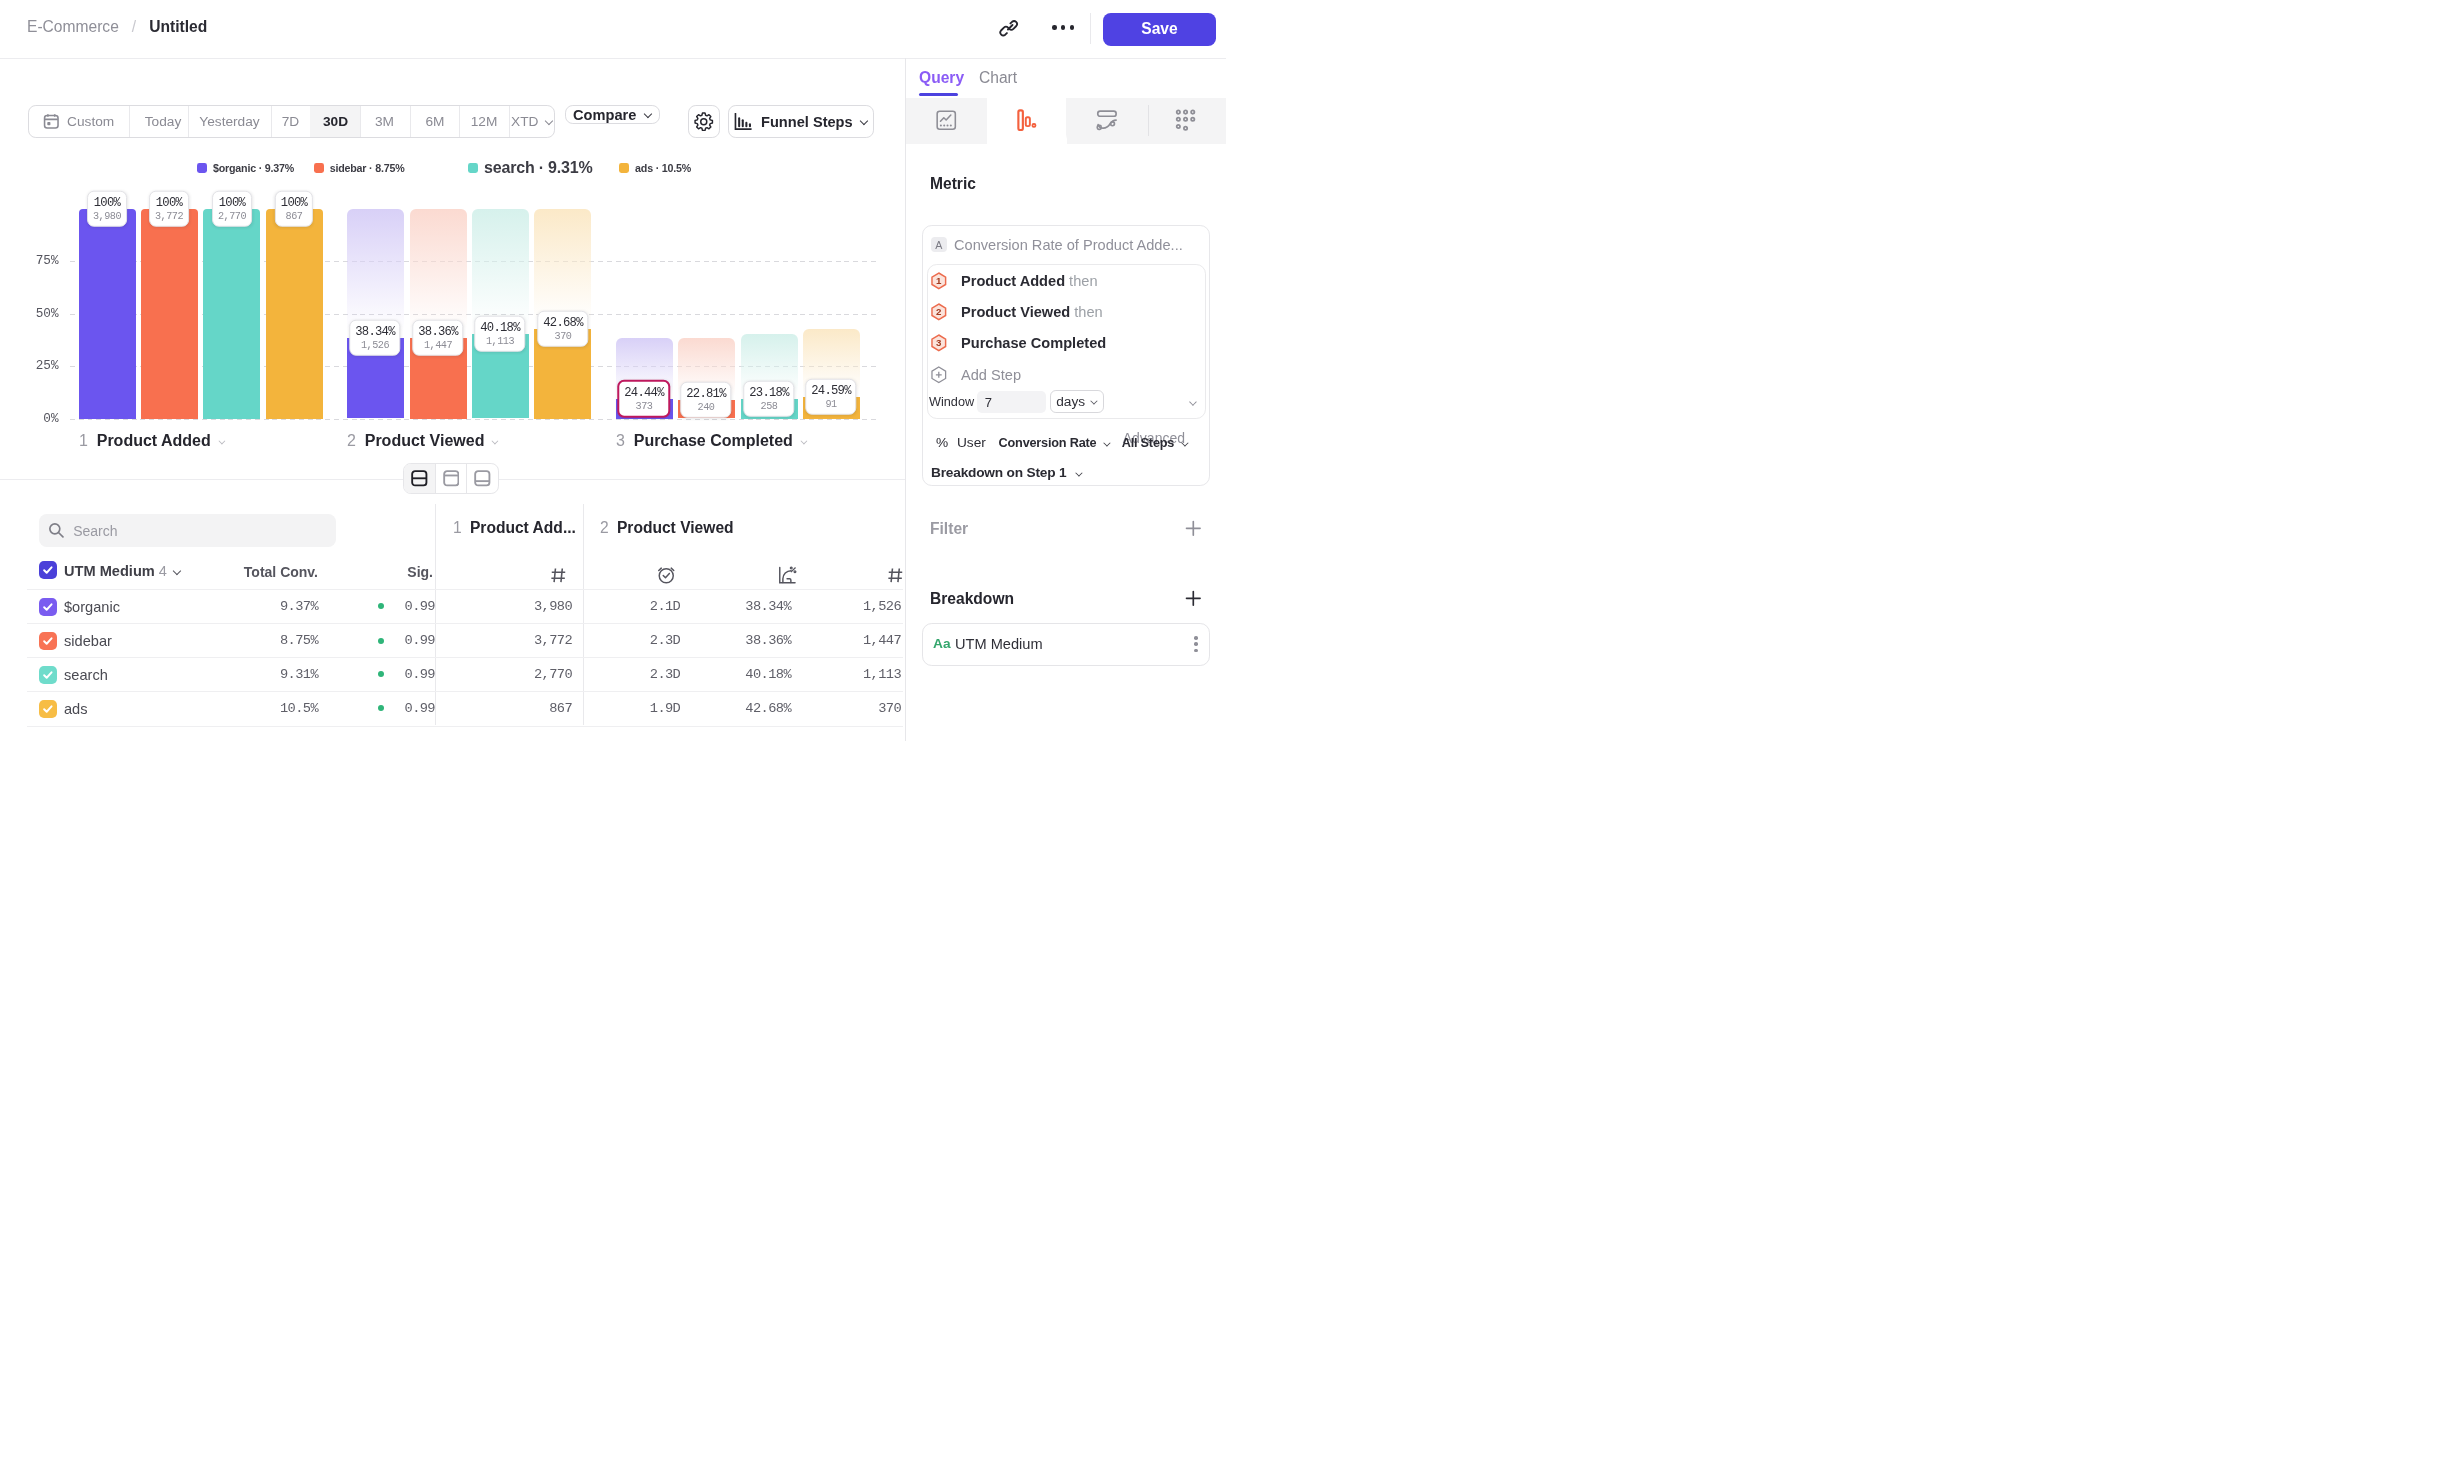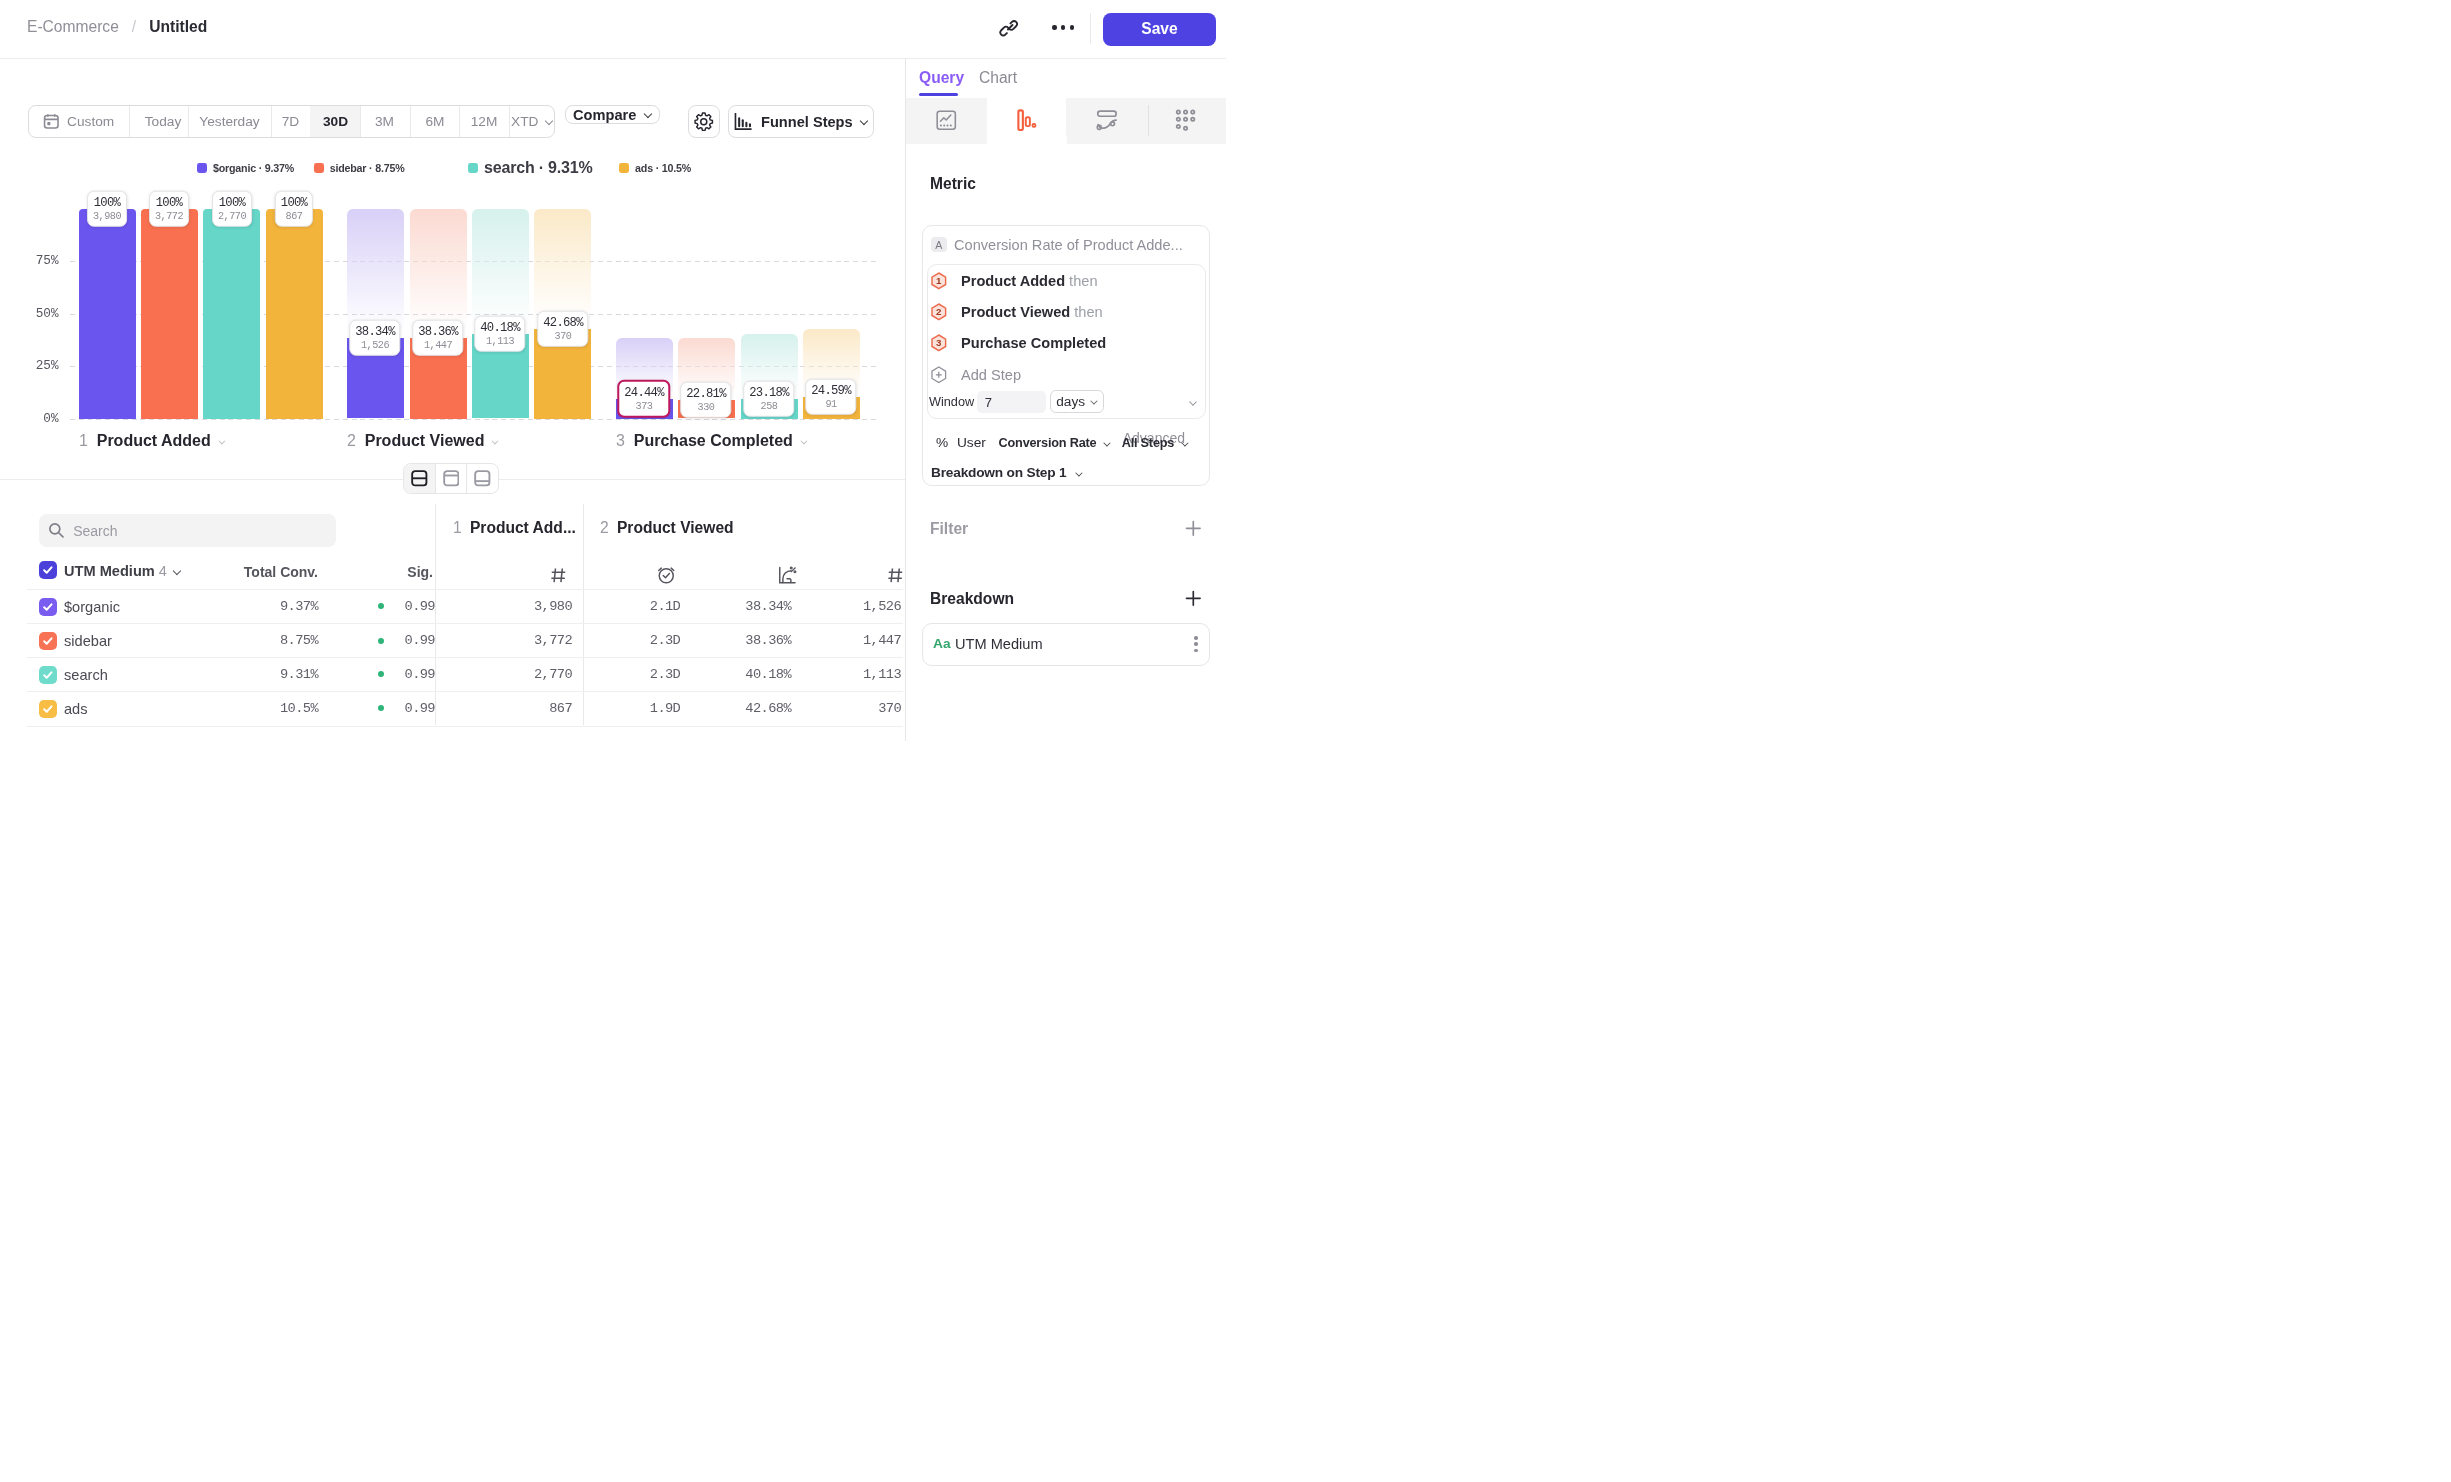--- a/index.html
+++ b/index.html
@@ -132,21 +132,21 @@
 <div class="abs mono" style="left:563px;top:329px;transform:translate(-50%,-50%);background:#fff;border:1px solid #E3E3E7;border-radius:6.8px;box-shadow:0 1px 2.9px rgba(30,30,40,.10);padding:3.9px 4.9px 2.9px;text-align:center;z-index:3;">
       <div style="font-size:12.2px;color:#2E2E36;line-height:15px;letter-spacing:-0.7px;">42.68%</div>
       <div style="font-size:10.2px;color:#8C8C95;line-height:12.7px;letter-spacing:-0.5px;">370</div>
     </div>
 <div class="abs mono" style="left:644px;top:399px;transform:translate(-50%,-50%);background:#fff;border:2px solid #be185d;border-radius:6.8px;box-shadow:0 1px 2.9px rgba(30,30,40,.10);padding:3.9px 4.9px 2.9px;text-align:center;z-index:3;">
       <div style="font-size:12.2px;color:#2E2E36;line-height:15px;letter-spacing:-0.7px;">24.44%</div>
       <div style="font-size:10.2px;color:#8C8C95;line-height:12.7px;letter-spacing:-0.5px;">373</div>
     </div>
 <div class="abs mono" style="left:706px;top:400px;transform:translate(-50%,-50%);background:#fff;border:1px solid #E3E3E7;border-radius:6.8px;box-shadow:0 1px 2.9px rgba(30,30,40,.10);padding:3.9px 4.9px 2.9px;text-align:center;z-index:3;">
       <div style="font-size:12.2px;color:#2E2E36;line-height:15px;letter-spacing:-0.7px;">22.81%</div>
-      <div style="font-size:10.2px;color:#8C8C95;line-height:12.7px;letter-spacing:-0.5px;">330</div>
+      <div style="font-size:10.2px;color:#8C8C95;line-height:12.7px;letter-spacing:-0.5px;">240</div>
     </div>
 <div class="abs mono" style="left:769px;top:399px;transform:translate(-50%,-50%);background:#fff;border:1px solid #E3E3E7;border-radius:6.8px;box-shadow:0 1px 2.9px rgba(30,30,40,.10);padding:3.9px 4.9px 2.9px;text-align:center;z-index:3;">
       <div style="font-size:12.2px;color:#2E2E36;line-height:15px;letter-spacing:-0.7px;">23.18%</div>
       <div style="font-size:10.2px;color:#8C8C95;line-height:12.7px;letter-spacing:-0.5px;">258</div>
     </div>
 <div class="abs mono" style="left:831px;top:397px;transform:translate(-50%,-50%);background:#fff;border:1px solid #E3E3E7;border-radius:6.8px;box-shadow:0 1px 2.9px rgba(30,30,40,.10);padding:3.9px 4.9px 2.9px;text-align:center;z-index:3;">
       <div style="font-size:12.2px;color:#2E2E36;line-height:15px;letter-spacing:-0.7px;">24.59%</div>
       <div style="font-size:10.2px;color:#8C8C95;line-height:12.7px;letter-spacing:-0.5px;">91</div>
     </div>
 <div class="abs" style="left:79px;top:432px;font-size:16px;color:#9A9AA2;display:flex;align-items:center;">

